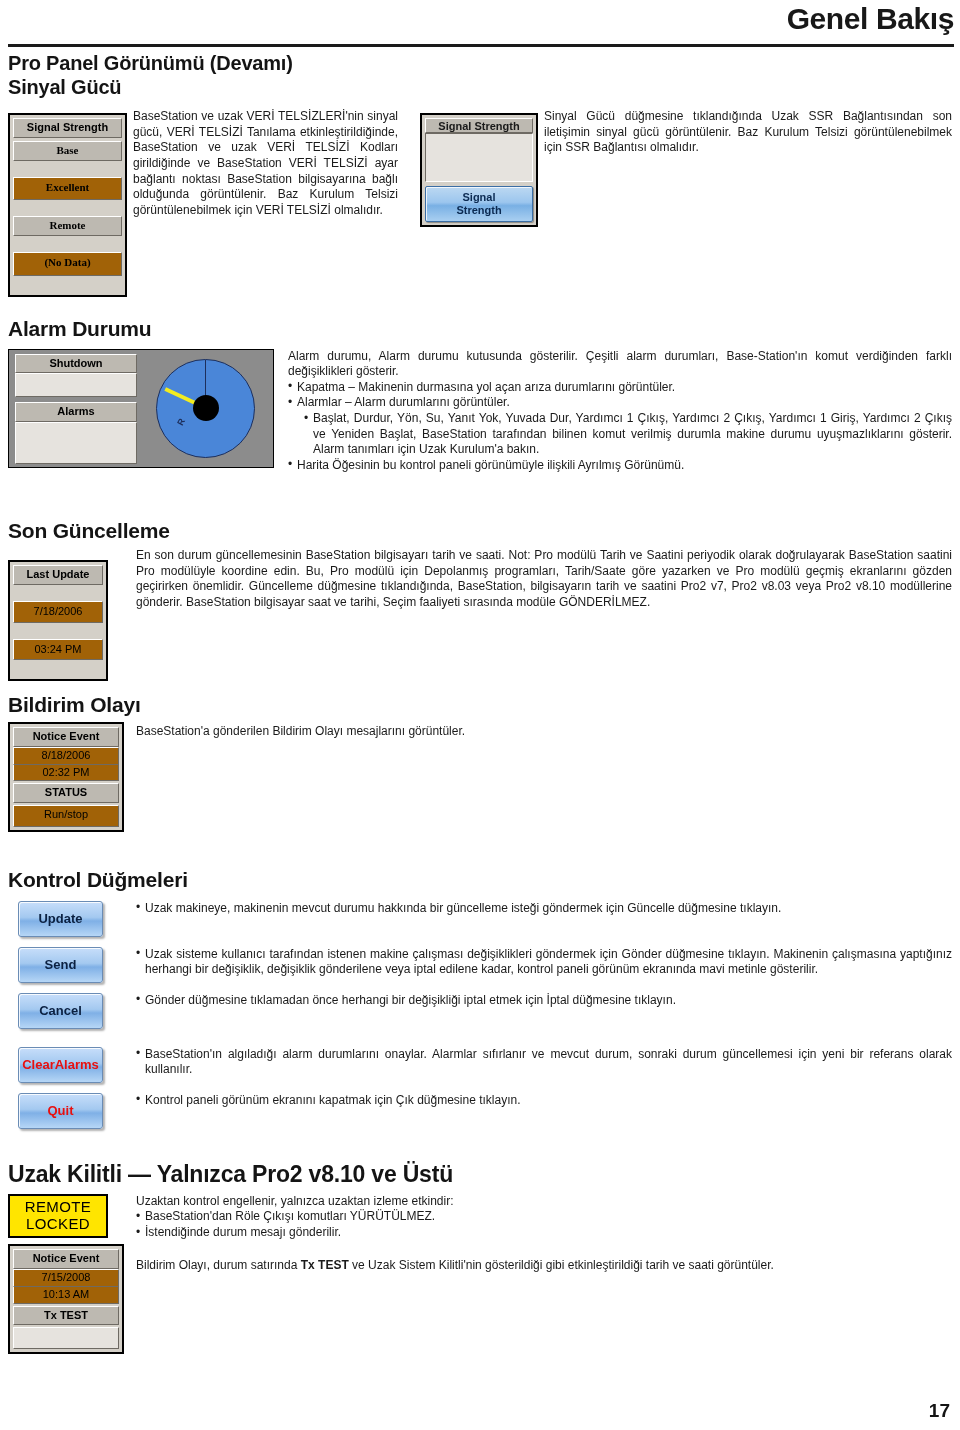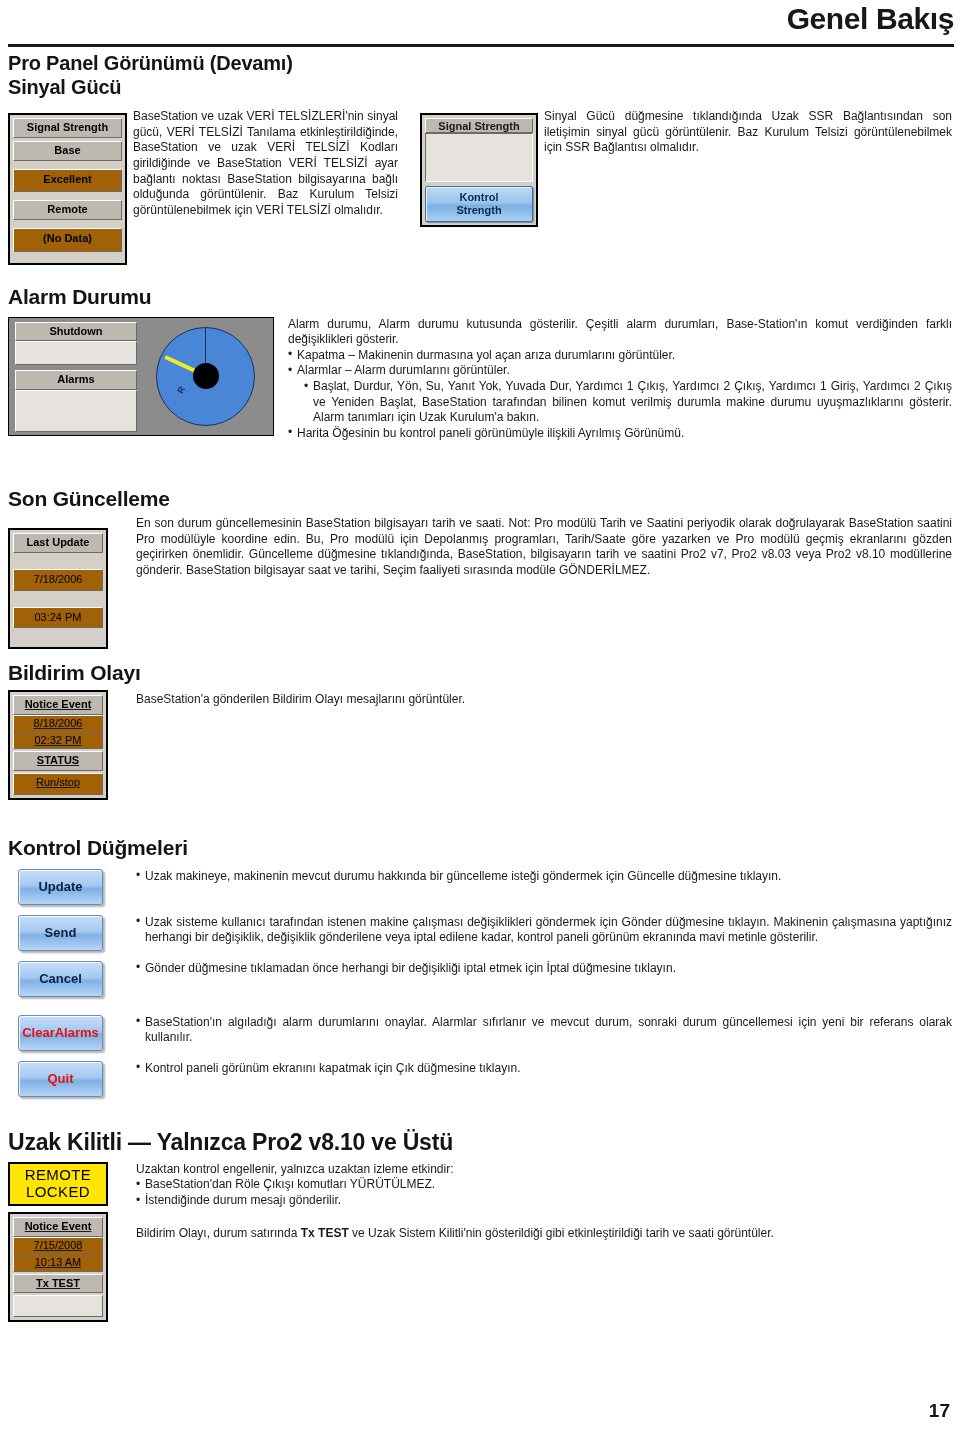--- a/index.html
+++ b/index.html
@@ -100,21 +100,21 @@
     white-space: nowrap;
   }
   .cell.header-cell { background: #bdb9b1; }
   .cell.value-cell  { background: #a16207; font-weight: bold; }
   .cell.blank-cell  { background: #e6e3de; }
 
   
   #signal-widget { width: 119px; }
   #signal-widget .cell { margin-bottom: 3px; }
   #signal-widget .grp { margin-bottom: 3px; }
-  #signal-widget .grp .cell { margin-bottom: 8px; }
+  #signal-widget .grp .cell { margin-bottom: 16px; font-family: Liberation Serif, serif; }
 
   
   #signal-btn-widget { width: 118px; }
   #signal-btn-widget .top-head {
     background: #bdb9b1;
     font-size: 11px;
     font-weight: bold;
     text-align: center;
     border-top: 1px solid #fff;
     border-left: 1px solid #fff;
@@ -212,21 +212,21 @@
     font-weight: bold;
     transform: rotate(-62deg);
   }
 
   
   #last-update-widget { width: 100px; }
   #last-update-widget .cell { margin-bottom: 16px; }
   #last-update-widget .grp { margin-bottom: 4px; }
 
   
-  .notice-widget { width: 100px; text-decoration: underline; }
+  .notice-widget { width: 116px; }
   .notice-widget .cell { margin-bottom: 0; }
   .notice-widget .grp { margin-bottom: 2px; }
 
   
   .ctrl-btn {
     width: 85px;
     height: 36px;
     display: flex;
     align-items: center;
     justify-content: center;
@@ -298,21 +298,21 @@
 
     <div class="body-text" style="width:265px;flex:0 0 265px;padding-top:2px;">BaseStation ve uzak VERİ TELSİZLERİ'nin sinyal gücü, VERİ TELSİZİ Tanılama etkinleştirildiğinde, BaseStation ve uzak VERİ TELSİZİ Kodları girildiğinde ve BaseStation VERİ TELSİZİ ayar bağlantı noktası BaseStation bilgisayarına bağlı olduğunda görüntülenir. Baz Kurulum Telsizi görüntülenebilmek için VERİ TELSİZİ olmalıdır.</div>
 
     <div style="flex:0 0 22px;"></div>
 
     <div style="width:124px;flex:0 0 124px;padding-top:6px;">
       <div class="win-box" id="signal-btn-widget">
         <div class="top-head">Signal Strength</div>
         <div class="panel"></div>
         <div class="blue-button">
-          <div>Kontrol</div>
+          <div>Signal</div>
           <div>Strength</div>
         </div>
       </div>
     </div>
 
     <div class="body-text" style="flex:1 1 auto;padding-top:2px;">Sinyal Gücü düğmesine tıklandığında Uzak SSR Bağlantısından son iletişimin sinyal gücü görüntülenir. Baz Kurulum Telsizi görüntülenebilmek için SSR Bağlantısı olmalıdır.</div>
   </div>
 
   <h2 class="section-title big" style="margin-top:20px;margin-bottom:7px;">Alarm Durumu</h2>
 

